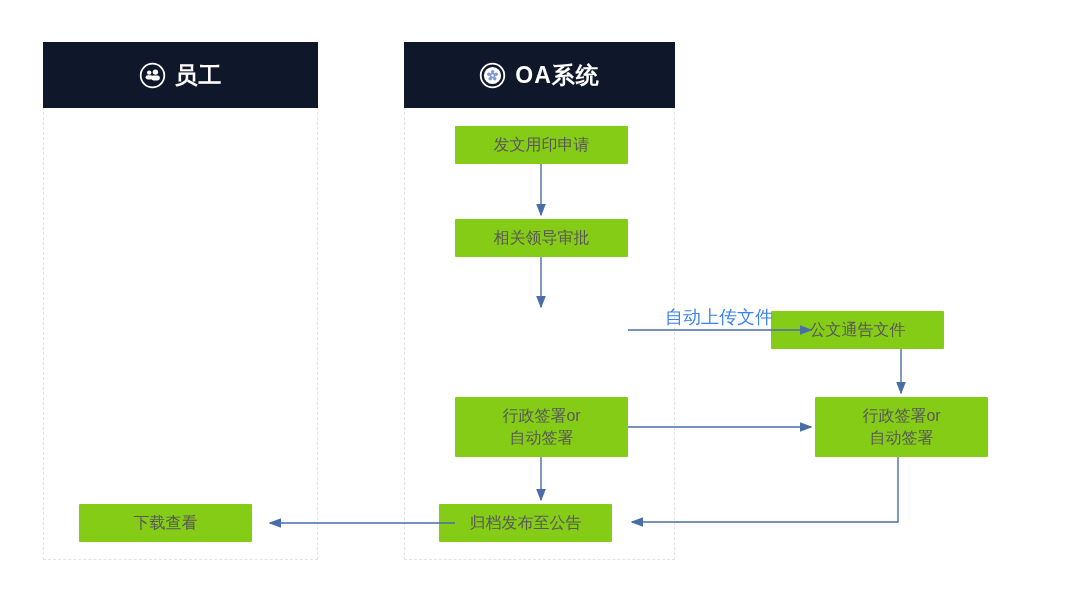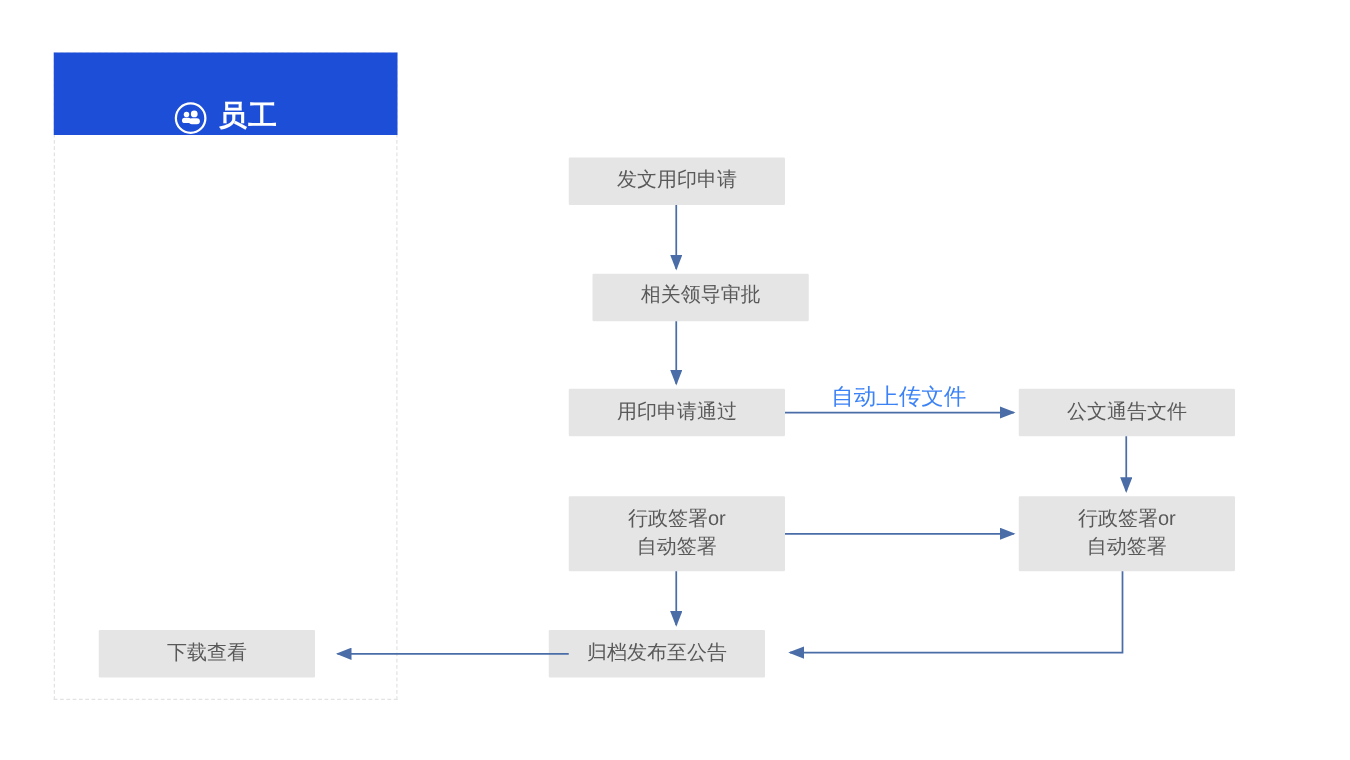--- a/index.html
+++ b/index.html
@@ -22,35 +22,35 @@
     background: #ffffff;
   }
   .lane-employee { left: 43px;  width: 275px; }
   .lane-oa      { left: 404px; width: 271px; }
   .lane-fadada  { left: 763px; width: 271px; }
 
   .lane-header {
     position: absolute;
     top: -1px; left: -1px; right: -1px;
     height: 66px;
-    background: #1d4ed8;
+    background: #0f172a;
     color: #ffffff;
     display: flex;
-    align-items: flex-end;
+    align-items: center;
     justify-content: center;
     gap: 9px;
     font-size: 23px;
     font-weight: bold;
     letter-spacing: 1px;
   }
   .lane-header .hdr-icon { display: inline-flex; }
 
   .node {
     position: absolute;
-    background: #e5e5e5;
+    background: #84cc16;
     color: #595959;
     font-size: 16px;
     line-height: 1.35;
     display: flex;
     align-items: center;
     justify-content: center;
     text-align: center;
     white-space: pre-line;
     box-sizing: border-box;
     border-radius: 1px;
@@ -93,30 +93,49 @@
           <circle cx="10.2" cy="10.6" r="2.2" fill="#ffffff"></circle>
           <rect x="6.6" y="13.2" width="7.2" height="4.2" rx="2.1" fill="#ffffff"></rect>
           <circle cx="16.4" cy="10.1" r="2.7" fill="#ffffff"></circle>
           <rect x="12.1" y="13.6" width="8.8" height="4.8" rx="2.4" fill="#ffffff"></rect>
         </svg>
       </span>
       <span>员工</span>
     </div>
   </div>
 
+  <div class="lane lane-oa">
+    <div class="lane-header">
+      <span class="hdr-icon">
+        <svg width="27" height="27" viewBox="0 0 27 27">
+          <circle cx="13.5" cy="13.5" r="11.8" fill="none" stroke="#ffffff" stroke-width="1.8"></circle>
+          <circle cx="13.5" cy="13.5" r="8.6" fill="#ffffff"></circle>
+          <g fill="#7e9ad0">
+            <circle cx="13.5" cy="13.5" r="2.9"></circle>
+            <circle cx="13.5" cy="9.6" r="1.7"></circle>
+            <circle cx="17.2" cy="12.3" r="1.7"></circle>
+            <circle cx="15.8" cy="16.7" r="1.7"></circle>
+            <circle cx="11.2" cy="16.7" r="1.7"></circle>
+            <circle cx="9.8" cy="12.3" r="1.7"></circle>
+          </g>
+          <circle cx="13.5" cy="13.5" r="1.2" fill="#ffffff"></circle>
+        </svg>
+      </span>
+      <span>OA系统</span>
+    </div>
+  </div>
 
 
   <div class="node w173 h38" style="left:455px; top:126px;">发文用印申请</div>
-  <div class="node w173 h38" style="left:474px; top:219px;font-family:Liberation Mono, monospace;">相关领导审批</div>
-  <div class="node w173 h38" style="left:455px; top:311px;">用印申请通过</div>
+  <div class="node w173 h38" style="left:455px; top:219px;">相关领导审批</div>
   <div class="node w173 h60" style="left:455px; top:397px;">行政签署or
 自动签署</div>
   <div class="node w173 h38" style="left:439px; top:504px;">归档发布至公告</div>
 
-  <div class="node w173 h38" style="left:815px; top:311px;">公文通告文件</div>
+  <div class="node w173 h38" style="left:771px; top:311px;">公文通告文件</div>
   <div class="node w173 h60" style="left:815px; top:397px;">行政签署or
 自动签署</div>
 
   <div class="node w173 h38" style="left:79px; top:504px;">下载查看</div>
 
   <div class="edge-label">自动上传文件</div>
 
   <svg class="connectors" width="1080" height="608">
     <defs>
       <marker id="arrowhead" markerWidth="9" markerHeight="7" refX="8" refY="3.5" orient="auto">

